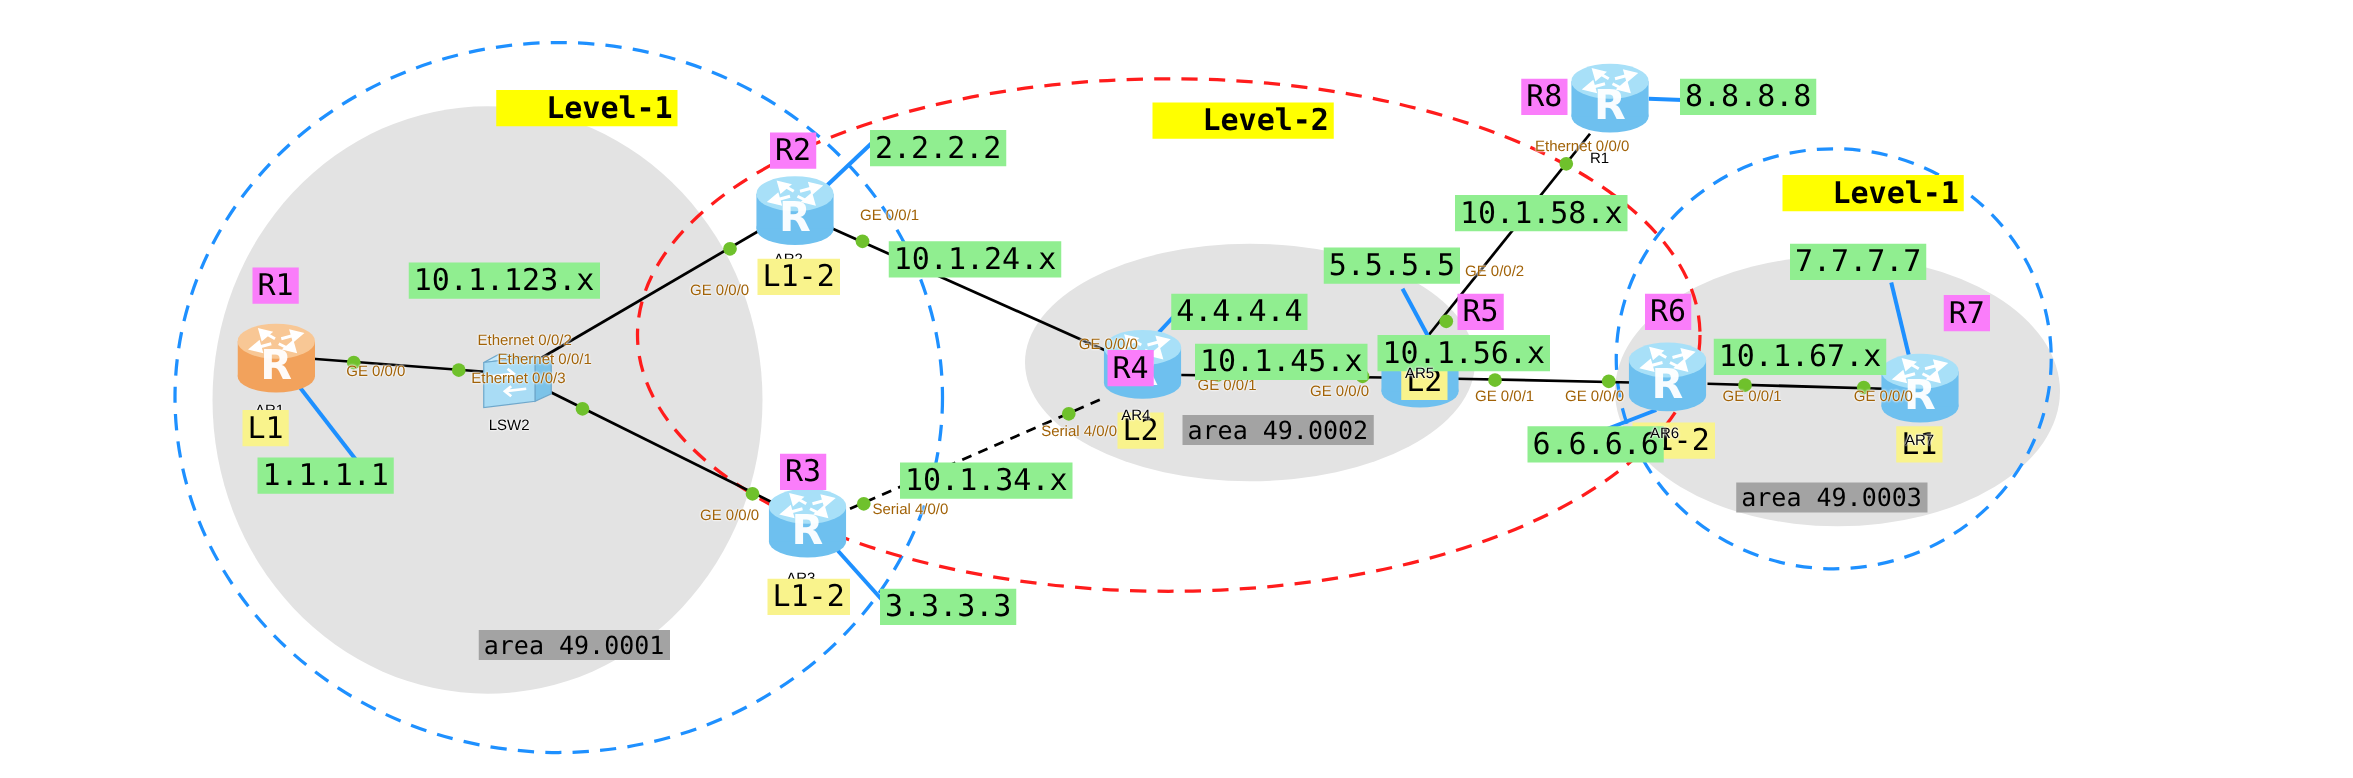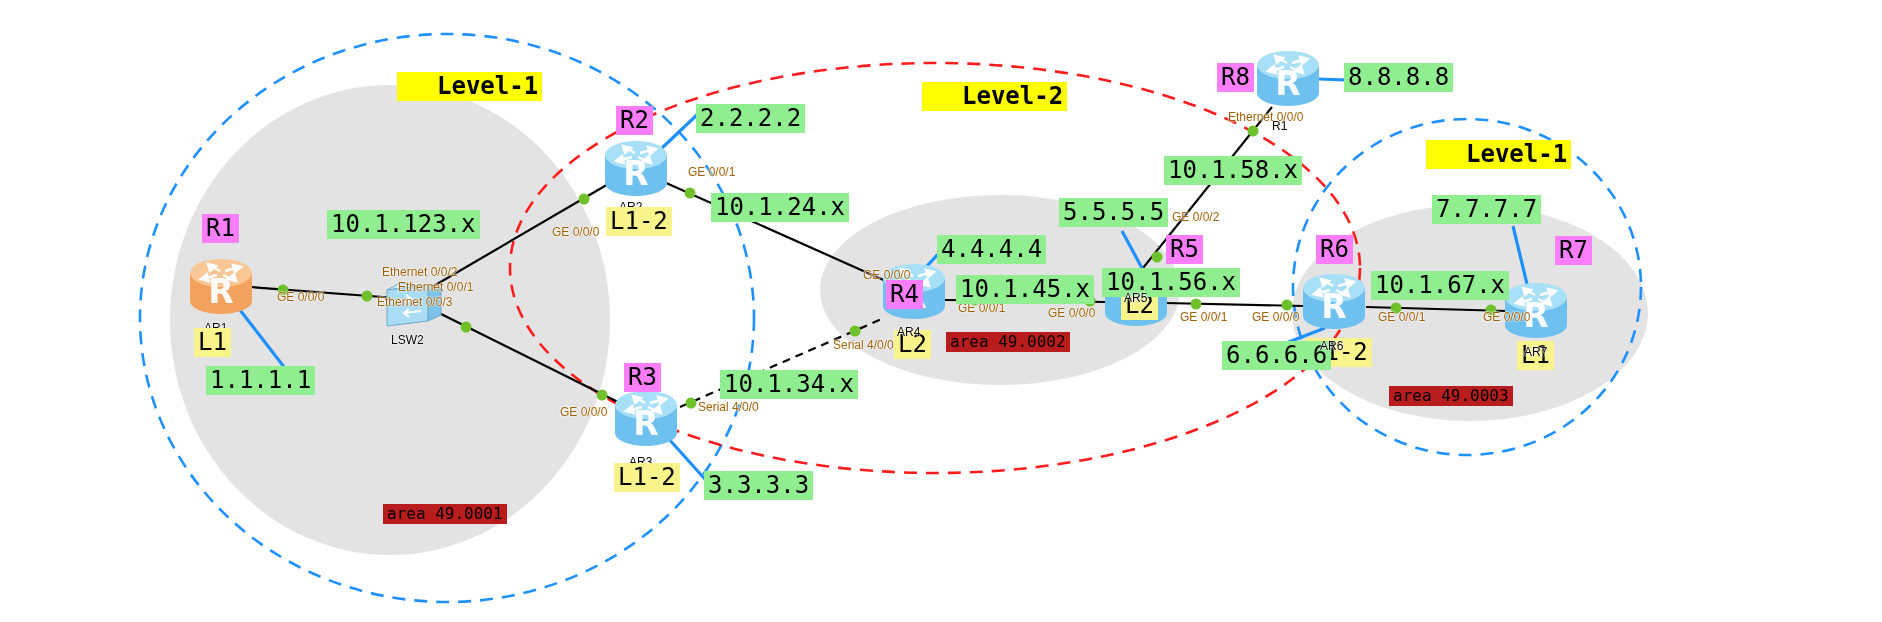--- a/index.html
+++ b/index.html
@@ -5,21 +5,21 @@
   html,body { margin:0; padding:0; background:#fff; }
   .canvas { position:relative; width:1882px; height:622px; background:#ffffff; overflow:hidden;
             font-family:"DejaVu Sans Mono", monospace; }
   svg.layer { position:absolute; left:0; top:0; }
 
   .lbl { position:absolute; white-space:nowrap; color:#000; line-height:1.12; padding:1px 4px; box-sizing:border-box; }
   .lbl.green   { background:#90EE90; font-size:24px; }
   .lbl.magenta { background:#FA7DFA; font-size:24px; }
   .lbl.level   { background:#FFFF00; font-size:24px; font-weight:bold;padding-left:40px; }
   .lbl.ltag    { background:#F9F38C; font-size:24px; }
-  .lbl.area    { background:#b91c1c; font-size:16px; }
+  .lbl.area    { background:#a3a3a3; font-size:20px; }
 
   .tinytext { position:absolute; font-family:"Liberation Sans", sans-serif; font-size:12px; color:#000;
               white-space:nowrap; text-shadow:0 0 2px #fff, 0 0 2px #fff, 0 0 1px #fff; }
   .iflbl { color:#a16207; }
 
   .router { position:absolute; width:62px; height:57px; }
   .router svg { display:block; }
   .router .letter { position:absolute; left:0; right:0; top:17px; text-align:center;
                     color:rgba(255,255,255,.95); font-family:"DejaVu Sans", sans-serif;
                     font-size:33px; font-weight:bold; line-height:1; }

